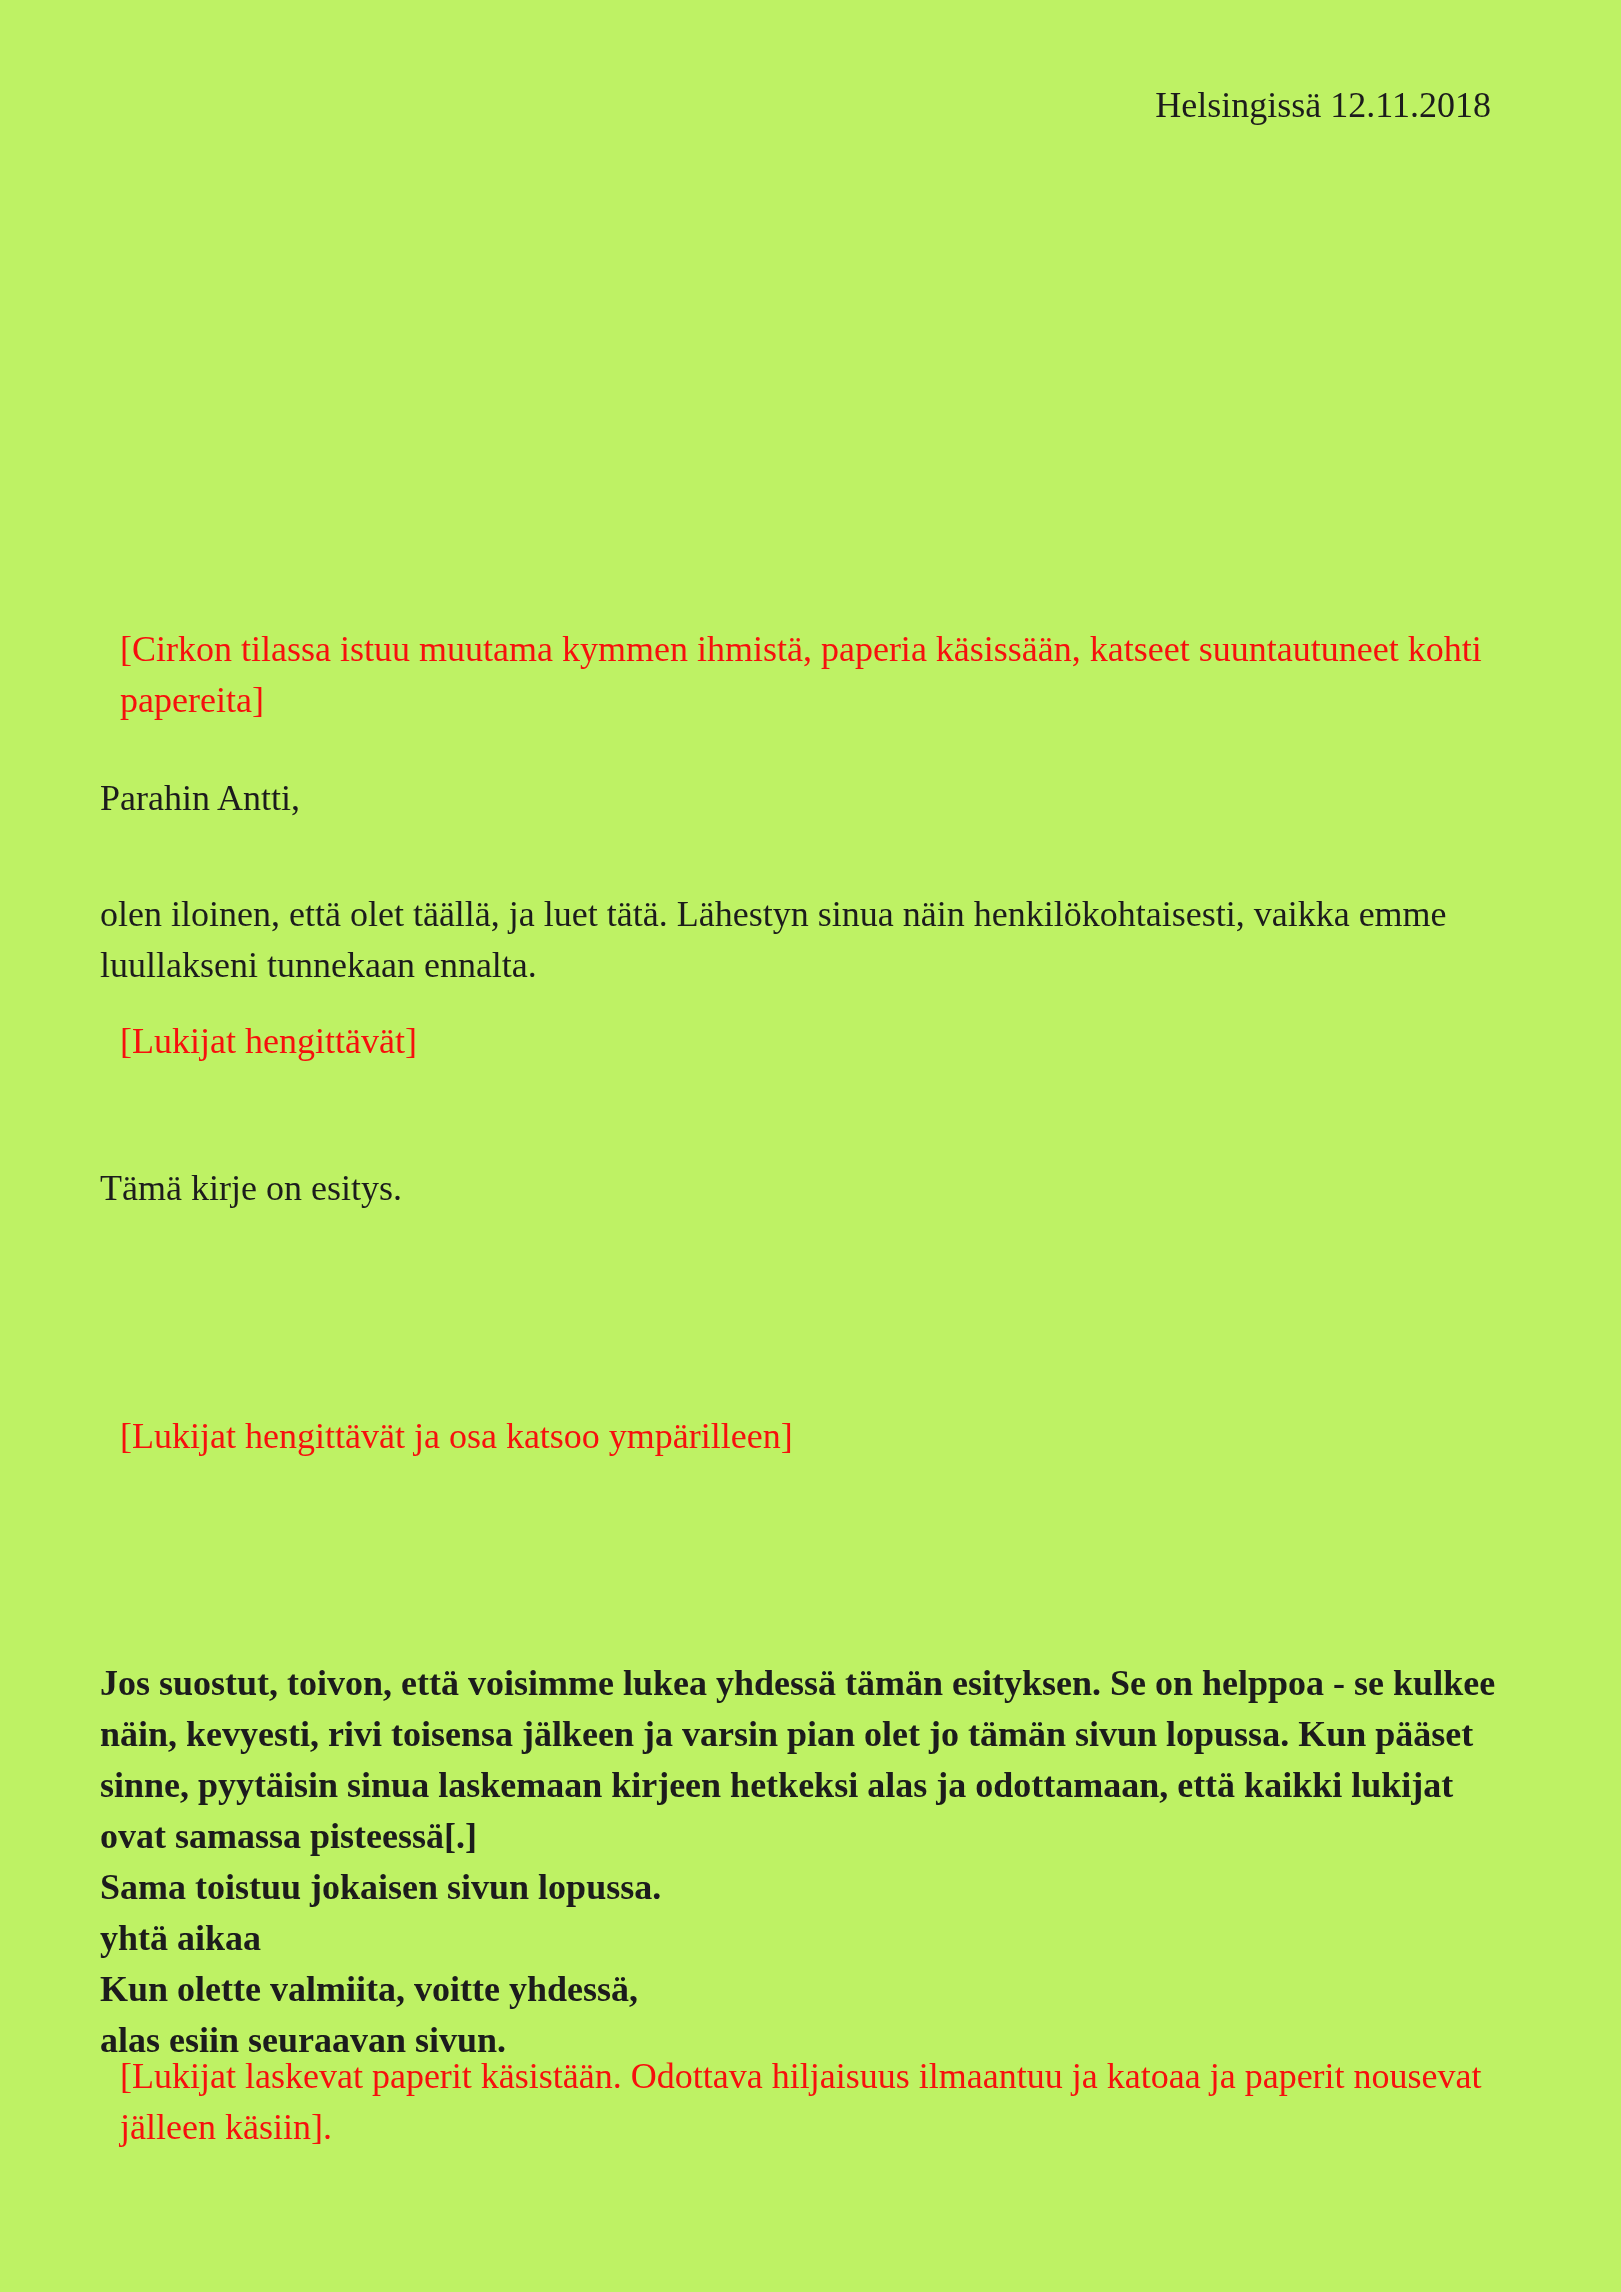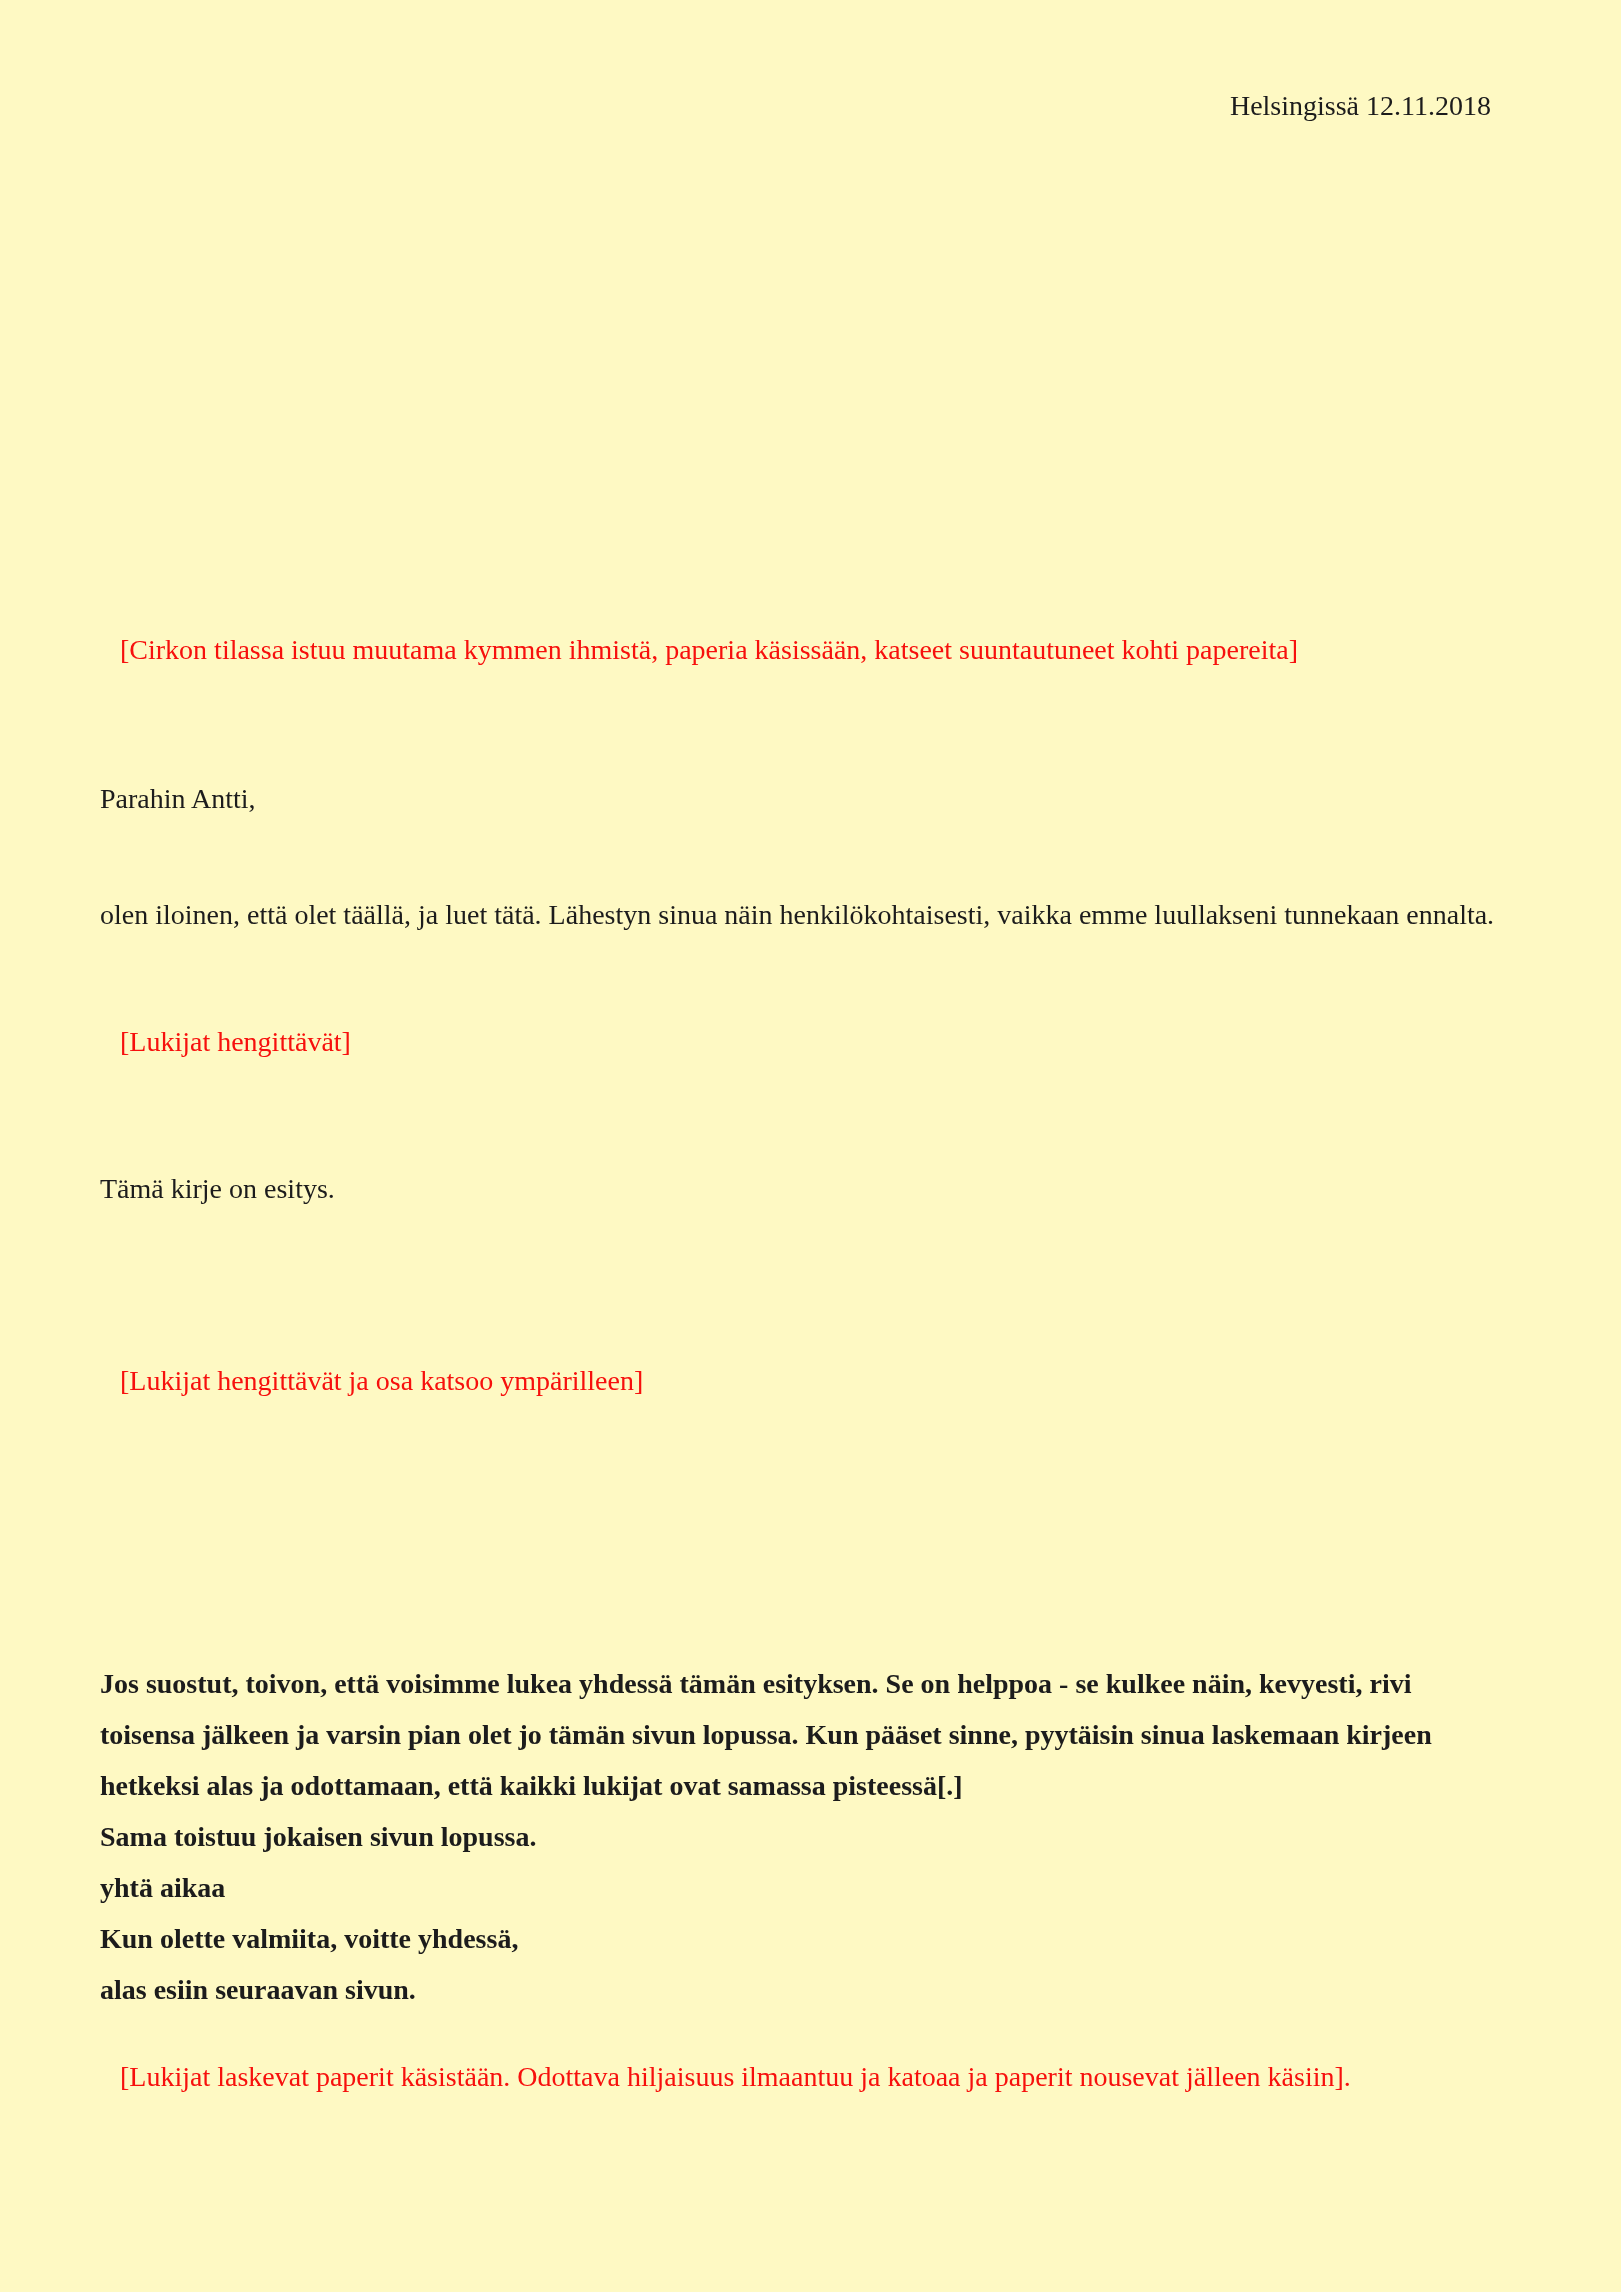--- a/index.html
+++ b/index.html
@@ -4,23 +4,23 @@
 <style>
   html, body {
     margin: 0;
     padding: 0;
     background: #ffffff;
   }
   .page {
     position: relative;
     width: 1621px;
     height: 2293px;
-    background: #fef9c3;
+    background: #bef264;
     font-family: "Liberation Serif", "DejaVu Serif", serif;
-    font-size: 28px;
+    font-size: 36px;
     line-height: 51px;
     color: var(--body-text, #1c1c1c);
     overflow: hidden;
   }
   .abs {
     position: absolute;
     left: 100px;
     right: 108px;
   }
   .date {
@@ -33,21 +33,21 @@
   }
   .direction {
     color: var(--stage-direction-red, #f7100d);
     margin-left: 20px;
   }
   .pos-opening      { top: 624px; }
   .pos-salutation   { top: 773px; }
   .pos-intro        { top: 889px; }
   .pos-breath       { top: 1016px; }
   .pos-letterblock  { top: 1163px; }
-  .pos-breathlook   { top: 1355px; }
+  .pos-breathlook   { top: 1411px; }
   .pos-instructions { top: 1658px; font-weight: bold; }
   .pos-closing      { top: 2051px; }
 </style>
 </head>
 <body>
 
 <div class="page">
 
   <div class="abs date">Helsingissä 12.11.2018</div>
 

